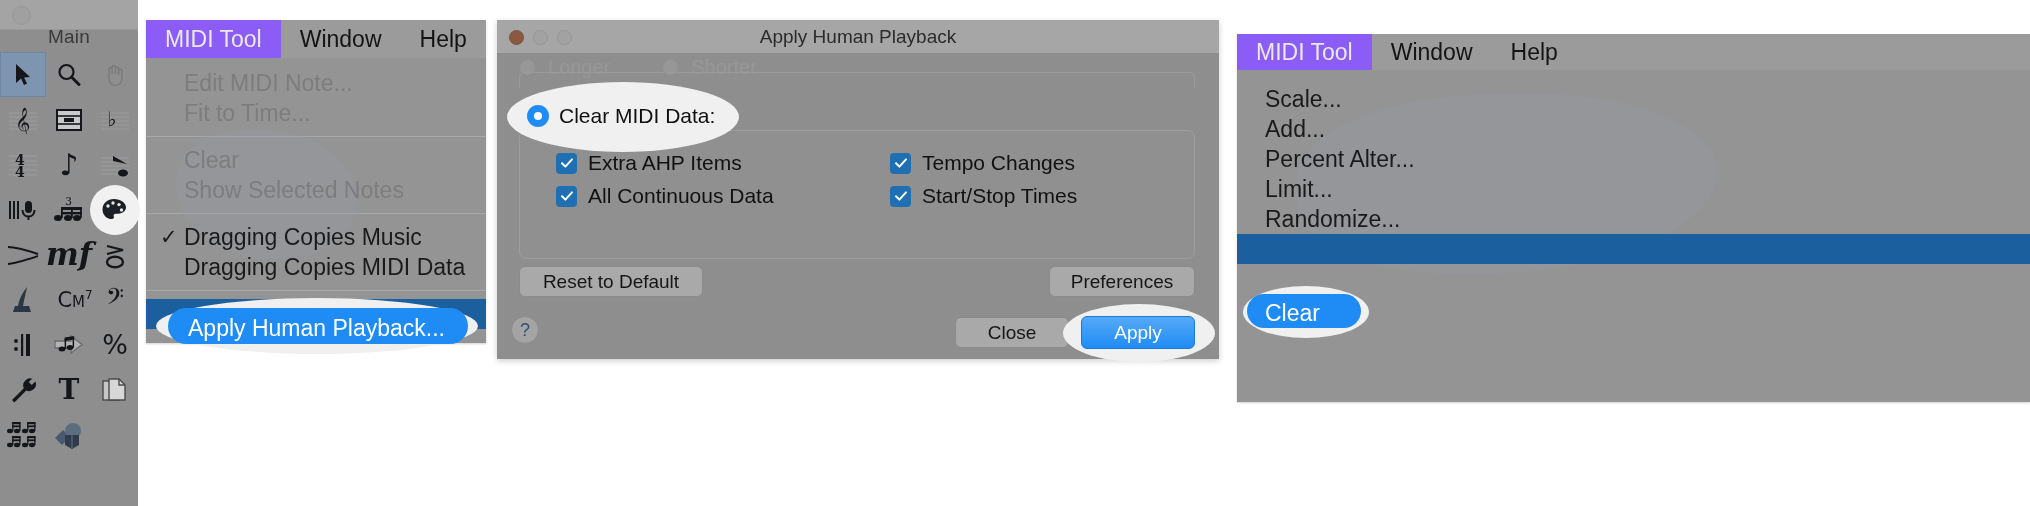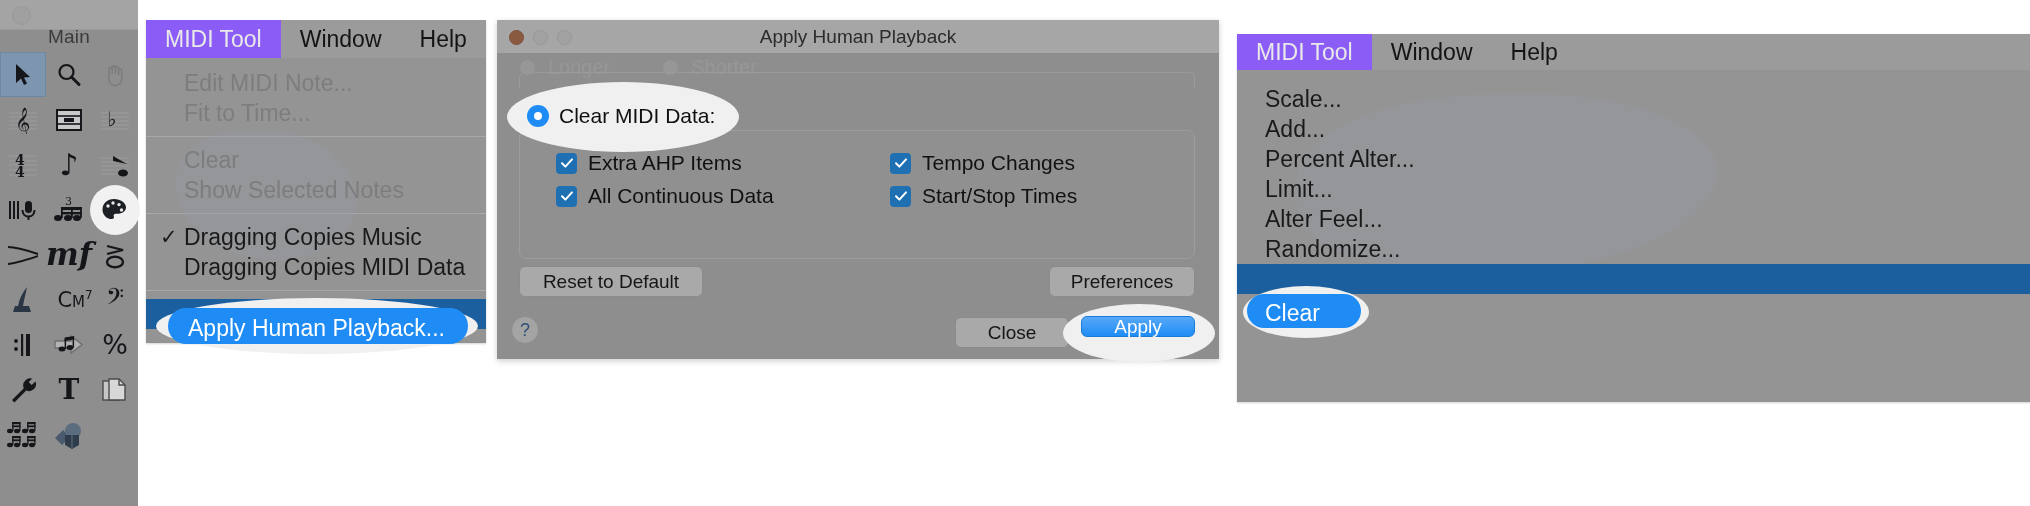--- a/index.html
+++ b/index.html
@@ -170,21 +170,21 @@
   .btn {
     position: absolute; height: 31px;
     background: #a9a9a9; border: 1px solid #8b8b8b; border-radius: 6px;
     display: flex; align-items: center; justify-content: center;
     font-size: 19px; color: #161616; white-space: nowrap;
   }
   #btnReset { left: 22px; top: 246px; width: 184px; }
   #btnPrefs { left: 552px; top: 246px; width: 146px; }
   #btnClose { left: 458px; top: 297px; width: 114px; }
   #btnApply {
-    left: 584px; top: 296px; width: 114px; height: 21px;
+    left: 584px; top: 296px; width: 114px; height: 33px;
     background: linear-gradient(#57a9f7, #1f8cf5);
     border: 1px solid #1b7ad6; border-radius: 6px; color: #fff;
     z-index: 4;
   }
   .help-btn {
     position: absolute; left: 14px; top: 296px;
     width: 28px; height: 28px; border-radius: 50%;
     background: #a4a4a4; border: 1px solid #8d8d8d;
     display: flex; align-items: center; justify-content: center;
     font-size: 18px; color: #2b4f76;
@@ -563,23 +563,20 @@
       <div class="menu-item">
         <span>Add...</span>
       </div>
       <div class="menu-item">
         <span>Percent Alter...</span>
       </div>
       <div class="menu-item">
         <span>Limit...</span>
       </div>
       <div class="menu-item">
-        <span>Alter Feel...</span>
-      </div>
-      <div class="menu-item">
         <span>Randomize...</span>
       </div>
       <div class="menu-item highlight"></div>
     </div>
     <div class="ellipse-hl" style="left:6px; top:252px; width:126px; height:52px;"></div>
     <div class="blue-pill" style="left:10px; top:260px; width:114px; height:34px;"></div>
     <div class="pill-label" style="left:28px; top:266px;">Clear</div>
   </div>
 
 </div>

